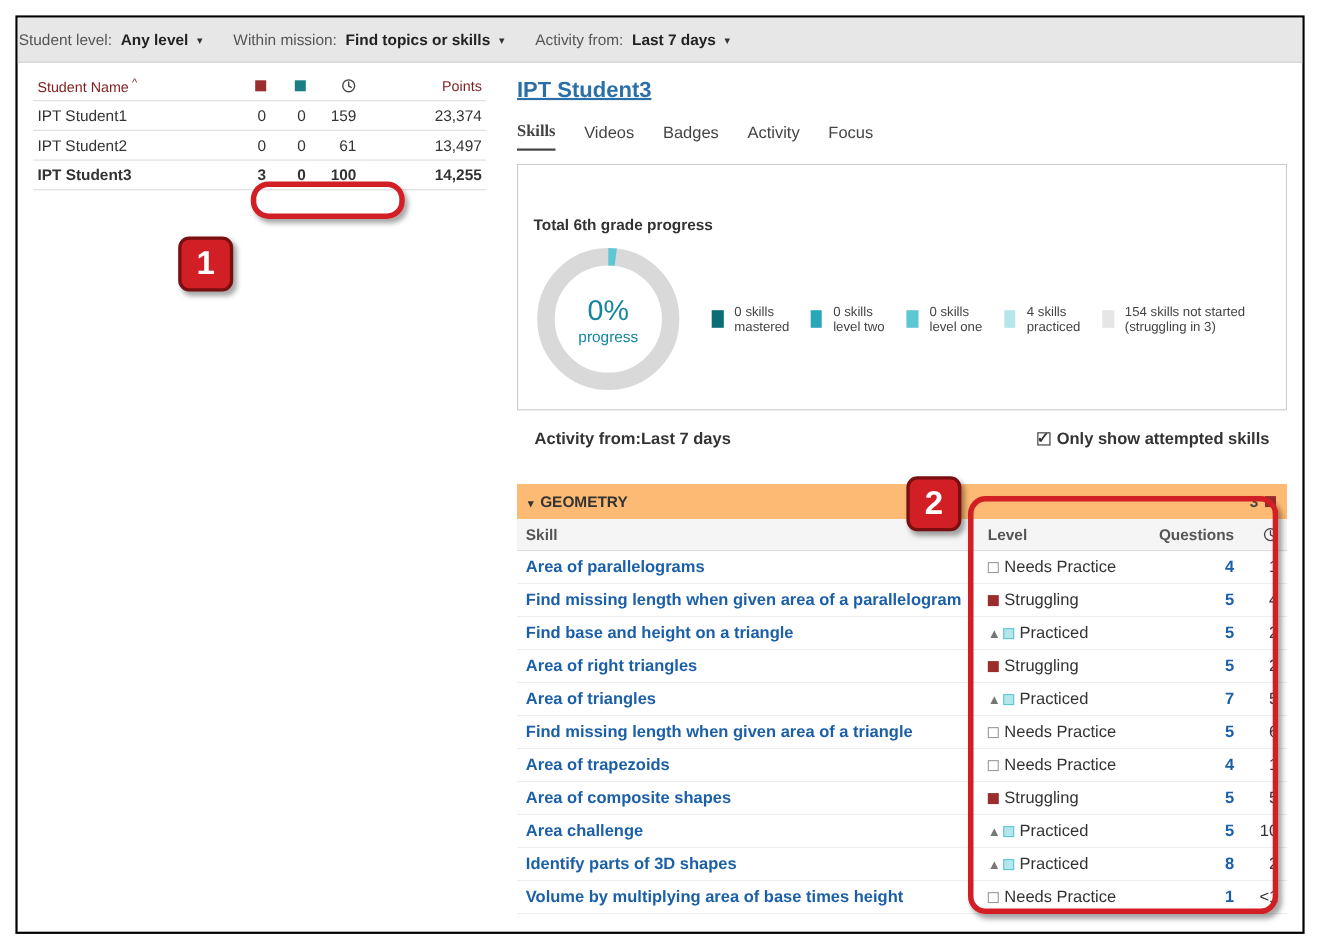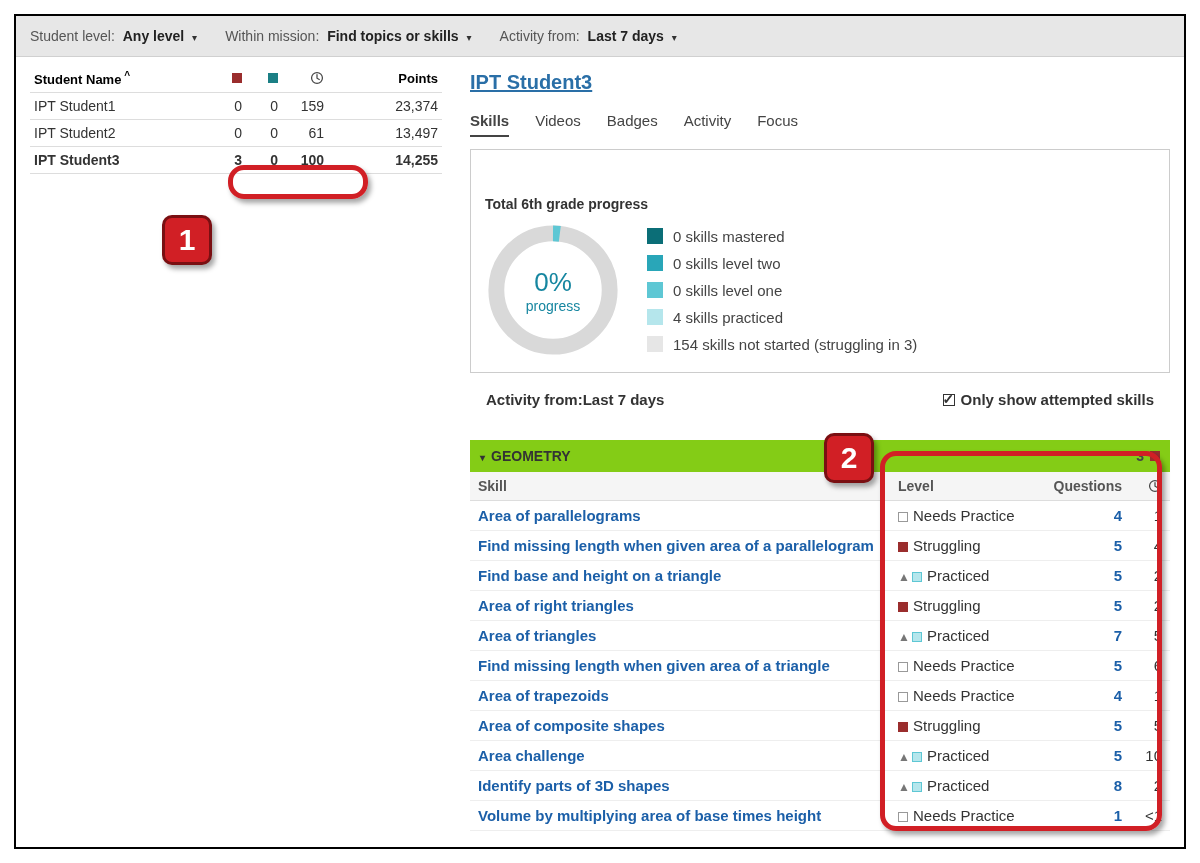--- a/index.html
+++ b/index.html
@@ -18,83 +18,83 @@
   .frame {
     border:2px solid #000;
     width:100%; height:100%;
     position:relative;
     overflow:hidden;
   }
   
   .filterbar {
     background:#e7e7e7;
     border-bottom:1px solid #d0d0d0;
-    padding:12px 14px;
+    padding:12px 1px;
     display:flex;
     gap:28px;
     font-size:14px;
   }
   .filterbar .lbl { color:#555; }
   .filterbar .val { color:#222; font-weight:600; margin-left:4px; }
   .chev { display:inline-block; margin-left:4px; font-size:10px; vertical-align:middle; }
   
   .cols { display:flex; height:calc(100% - 46px); }
   .left { width:440px; padding:8px 14px; position:relative; }
   .right { flex:1; padding:8px 14px; position:relative; }
   
   table.students { width:100%; border-collapse:collapse; font-size:14px; }
   table.students th, table.students td { text-align:left; padding:5px 4px; border-bottom:1px solid #ddd; }
-  table.students th { color:#000000; font-weight:700; font-size:13px; }
+  table.students th { color:#7f1d1d; font-weight:400; font-size:13px; }
   table.students td.num, table.students th.num { text-align:right; }
   table.students tr.selected td { font-weight:600; }
   .sq { display:inline-block; width:10px; height:10px; }
   .sq-red { background:#9a2d2d; }
   .sq-teal { background:#1b7f85; }
   .sort-caret { font-size:10px; vertical-align:super; }
   
   .student-name {
     color:#2a6fa7; font-weight:700; font-size:20px;
     text-decoration:underline;
     margin:6px 0 18px;
   }
   .tabs { display:flex; gap:26px; font-size:15px; color:#444; margin-bottom:12px; }
   .tabs .tab { padding-bottom:6px; }
-  .tabs .tab.active { border-bottom:2px solid #444; font-weight:600; }
+  .tabs .tab.active { border-bottom:2px solid #444; font-weight:600;font-family:Liberation Serif, serif; }
   .progress-card {
     border:1px solid #ccc;
     background:#fff;
     padding:14px;
   }
   .progress-card-title { font-weight:700; margin-bottom:10px; color:#333;margin-top:32px; }
   .progress-body { display:flex; gap:26px; align-items:center; }
   .ring { position:relative; width:136px; height:136px; }
   .ring svg { width:136px; height:136px; }
   .ring-txt { position:absolute; top:0; left:0; width:100%; height:100%;
     display:flex; flex-direction:column; align-items:center; justify-content:center; }
   .ring-pct { color:#1686a0; font-size:26px; font-weight:400; }
   .ring-sub { color:#1686a0; font-size:14px; }
-  .legend { display:flex; flex-direction:column; gap:10px; font-size:15px; color:#444; }
+  .legend { display:flex; flex-direction:row; gap:10px; font-size:12px; color:#444; }
   .legend-row { display:flex; align-items:center; gap:10px; }
   .lsw { width:16px; height:16px; display:inline-block; }
   .c-mastered { background:#0b6e77; }
   .c-two { background:#29a6b8; }
   .c-one { background:#5ec7d4; }
   .c-practiced { background:#b5e6ec; }
   .c-notstarted { background:#e6e6e6; }
   
   .activity-bar {
     display:flex; justify-content:space-between; align-items:center;
     margin:18px 16px 10px; font-weight:700; color:#333; font-size:15px;
   }
   .only-attempted { font-weight:700; }
   .chk { display:inline-block; width:12px; height:12px; border:1.5px solid #333; position:relative; margin-right:6px; vertical-align:-1px; }
   .chk.on::after { content:"✓"; position:absolute; top:-4px; left:-1px; font-size:14px; font-weight:700; }
   
   .sec-header {
-    background:#84cc16;
+    background:#fdba74;
     padding:8px 10px;
     display:flex; justify-content:space-between; align-items:center;
     font-weight:700;
     margin-top:32px;
   }
   .sec-header .tri { display:inline-block; margin-right:6px; font-size:10px; }
   .sec-head-right { display:flex; align-items:center; gap:6px; font-weight:600; color:#444; }
   
   table.skills { width:100%; border-collapse:collapse; font-size:15px; }
   table.skills th { background:#f5f5f5; color:#555; font-weight:600; padding:6px 8px; text-align:left; border-bottom:1px solid #ddd; font-size:14px;}

